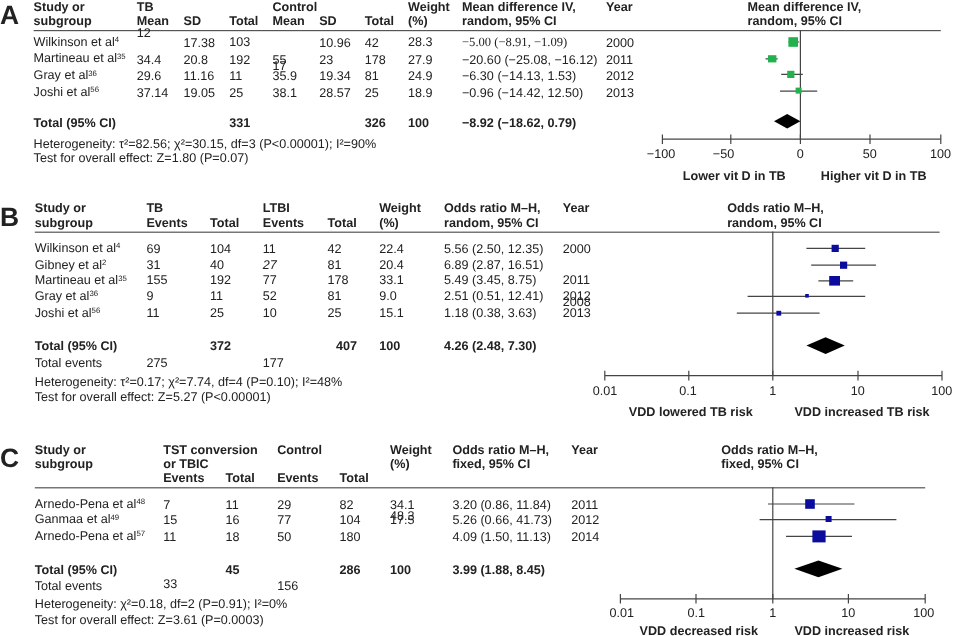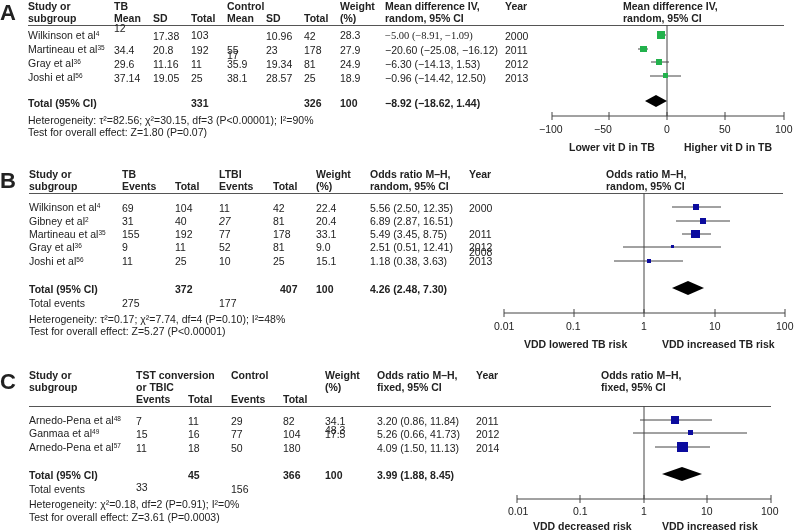--- a/index.html
+++ b/index.html
@@ -84,21 +84,21 @@
     <div class="abs t" style="left:340px;top:72px;">18.9</div>
     <div class="abs t" style="left:385px;top:72px;">−0.96 (−14.42, 12.50)</div>
     <div class="abs t" style="left:505px;top:72px;">2013</div>
   </div>
 
   <div>
     <div class="abs t b" style="left:28px;top:97px;">Total (95% CI)</div>
     <div class="abs t b" style="left:191px;top:97px;">331</div>
     <div class="abs t b" style="left:304px;top:97px;">326</div>
     <div class="abs t b" style="left:340px;top:97px;">100</div>
-    <div class="abs t b" style="left:385px;top:97px;">−8.92 (−18.62, 1.44)</div>
+    <div class="abs t b" style="left:385px;top:97px;">−8.92 (−18.62, 0.79)</div>
   </div>
   <div class="abs t" style="left:28px;top:114px;">Heterogeneity: τ²=82.56; χ²=30.15, df=3 (P&lt;0.00001); I²=90%</div>
   <div class="abs t" style="left:28px;top:126px;">Test for overall effect: Z=1.80 (P=0.07)</div>
 
   <div class="abs t" style="left:539px;top:123px;">−100</div>
   <div class="abs t" style="left:594px;top:123px;">−50</div>
   <div class="abs t" style="left:664px;top:123px;">0</div>
   <div class="abs t" style="left:719px;top:123px;">50</div>
   <div class="abs t" style="left:775px;top:123px;">100</div>
   <div class="abs t b" style="left:569px;top:141px;">Lower vit D in TB</div>
@@ -248,21 +248,21 @@
     <div class="abs t" style="left:231px;top:442px;">50</div>
     <div class="abs t" style="left:283px;top:442px;">180</div>
     <div class="abs t" style="left:325px;top:424px;">48.3</div>
     <div class="abs t" style="left:377px;top:442px;">4.09 (1.50, 11.13)</div>
     <div class="abs t" style="left:476px;top:442px;">2014</div>
   </div>
 
   <div>
     <div class="abs t b" style="left:29px;top:469px;">Total (95% CI)</div>
     <div class="abs t b" style="left:188px;top:469px;">45</div>
-    <div class="abs t b" style="left:283px;top:469px;">366</div>
+    <div class="abs t b" style="left:283px;top:469px;">286</div>
     <div class="abs t b" style="left:325px;top:469px;">100</div>
     <div class="abs t b" style="left:377px;top:469px;">3.99 (1.88, 8.45)</div>
   </div>
   <div>
     <div class="abs t" style="left:29px;top:483px;">Total events</div>
     <div class="abs t" style="left:136px;top:481px;text-align:right;">33</div>
     <div class="abs t" style="left:231px;top:483px;">156</div>
   </div>
   <div class="abs t" style="left:29px;top:498px;">Heterogeneity: χ²=0.18, df=2 (P=0.91); I²=0%</div>
   <div class="abs t" style="left:29px;top:511px;">Test for overall effect: Z=3.61 (P=0.0003)</div>

